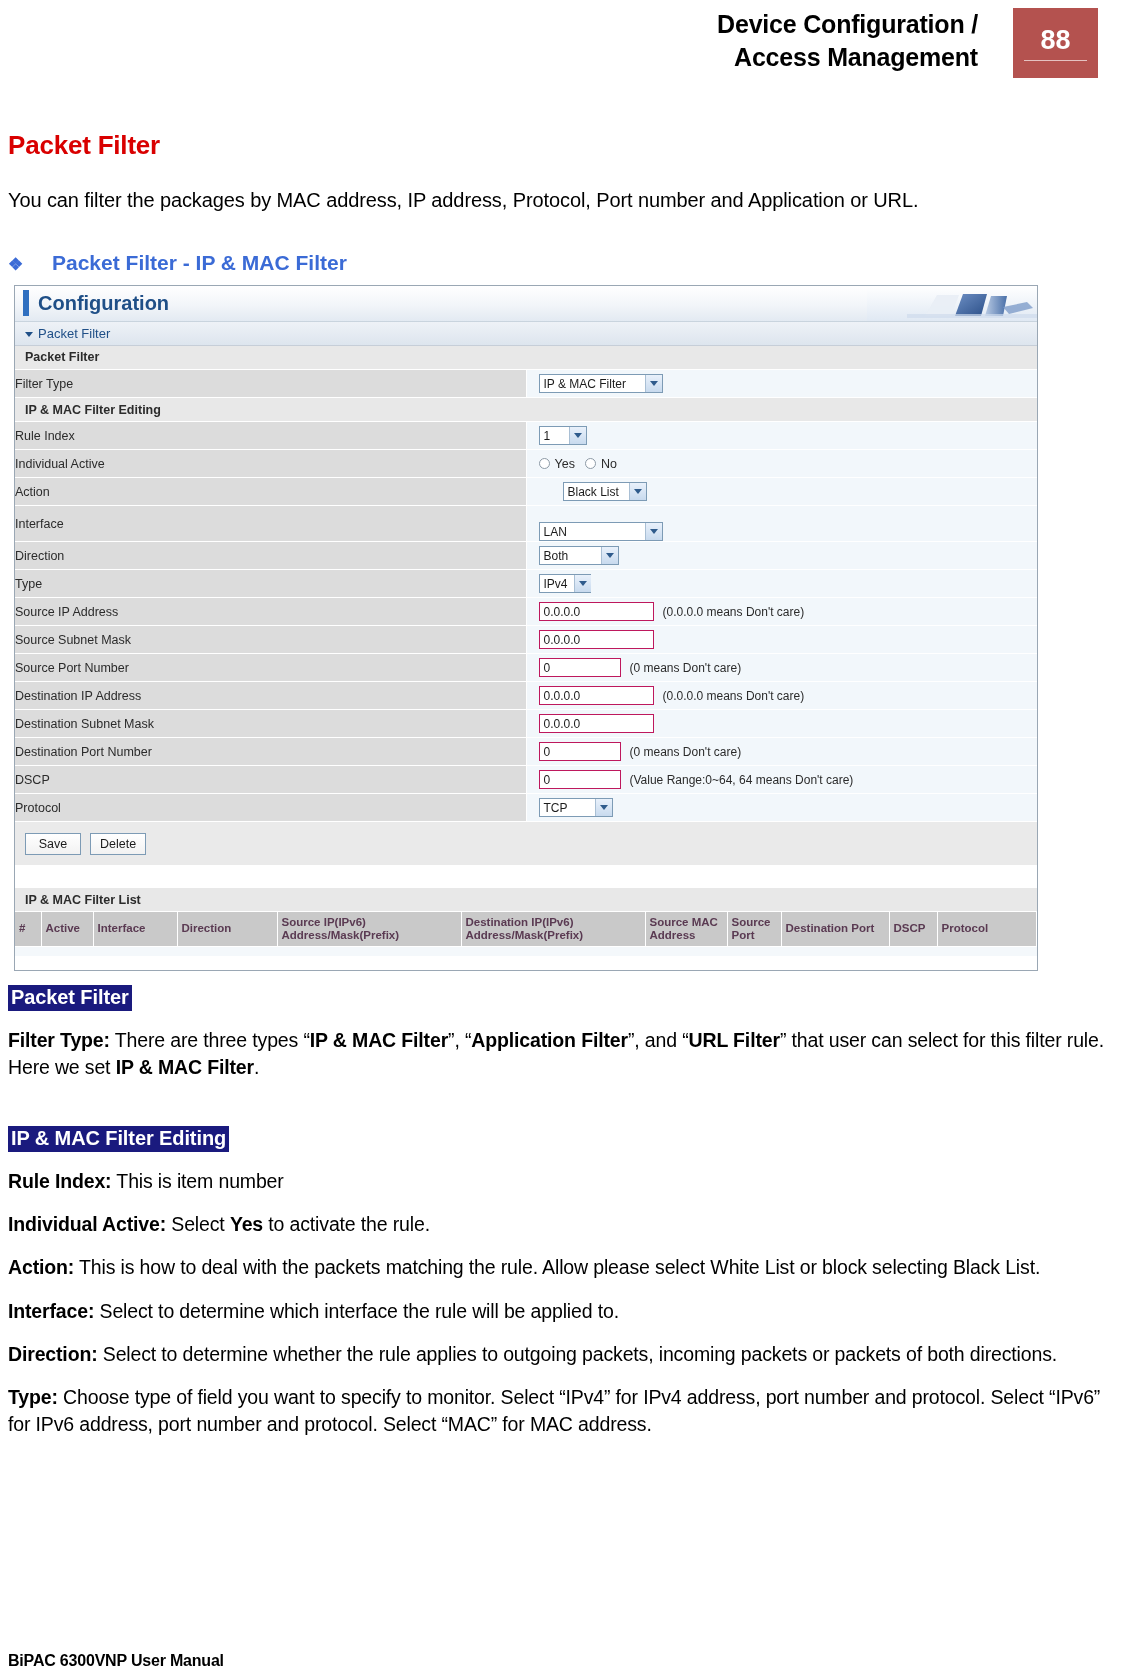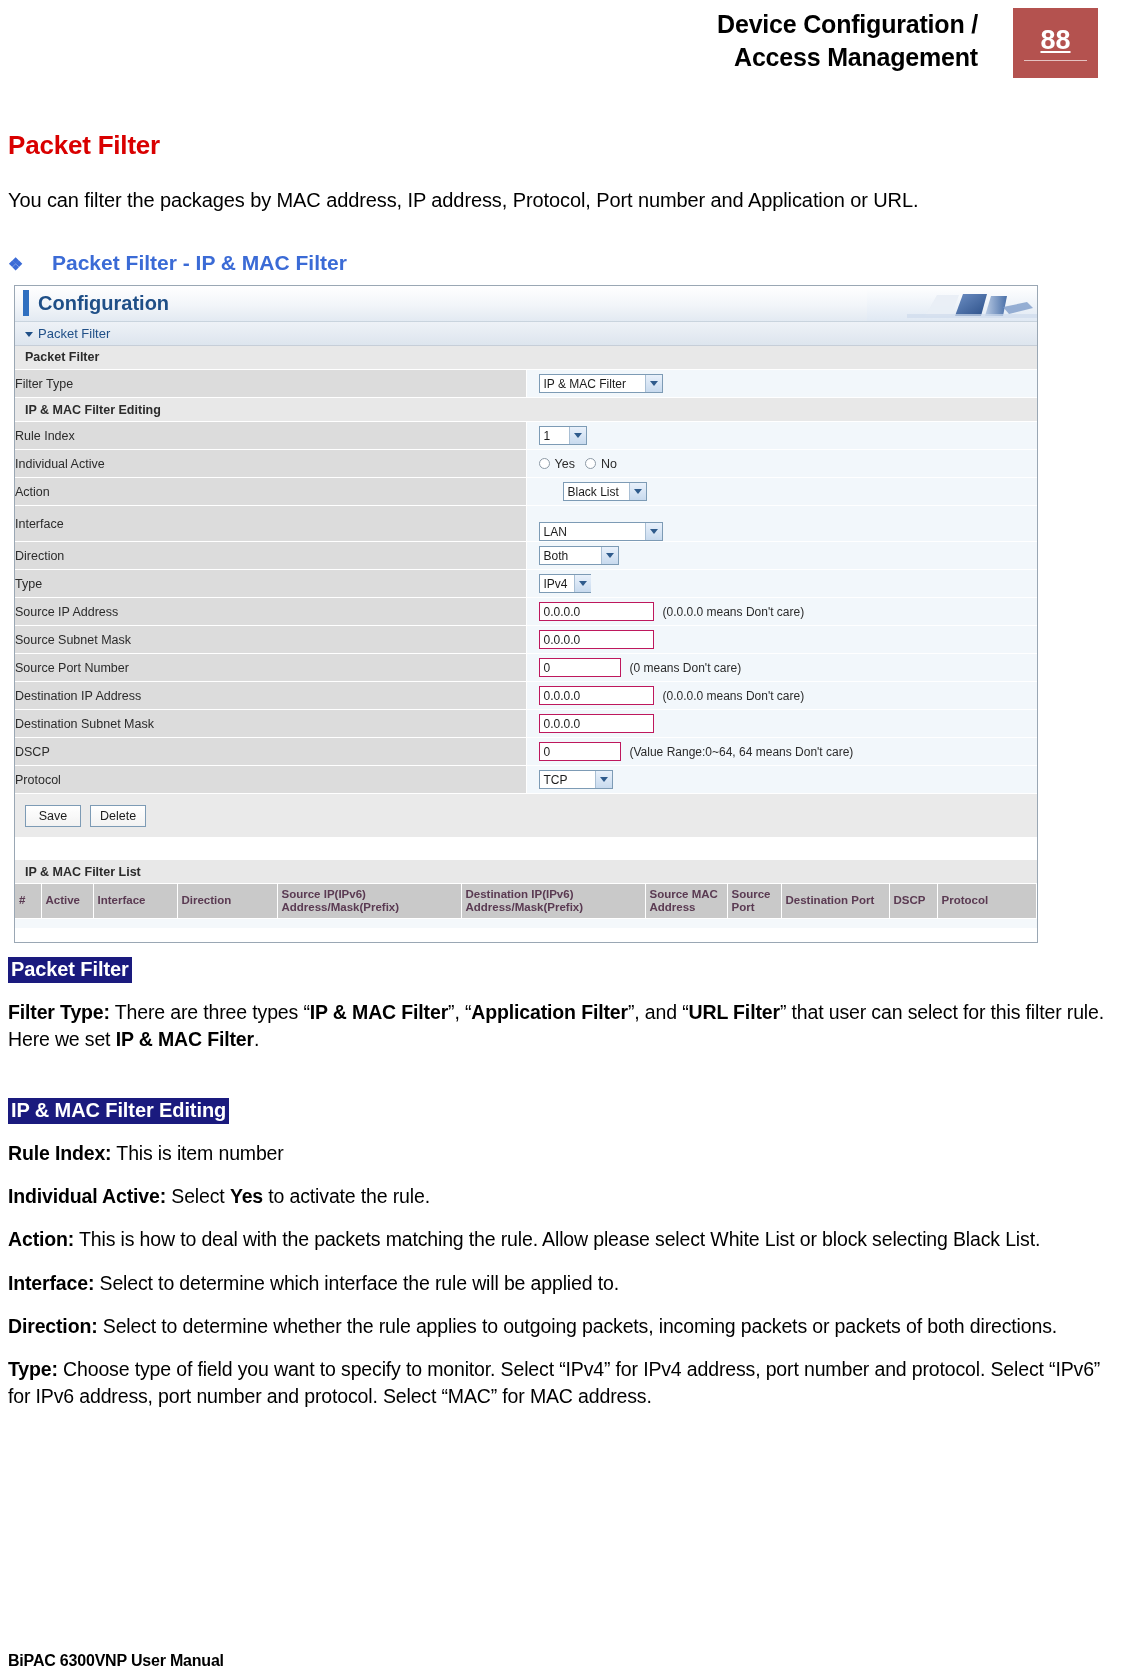--- a/index.html
+++ b/index.html
@@ -41,21 +41,20 @@
     color: #ffffff;
     font-size: 27px;
     font-weight: bold;
     display: flex;
     align-items: center;
     justify-content: center;
   }
   .hdr-pagebox .num {
     position: relative;
     padding-bottom: 5px;
-    text-decoration: underline;
   }
   .hdr-pagebox .num::after {
     content: "";
     position: absolute;
     left: -16px; right: -16px; bottom: 0;
     border-bottom: 1px solid rgba(255,255,255,0.65);
   }
 
   
   .content { padding: 0 22px 0 8px; }
@@ -554,20 +553,29 @@
 
       <tr class="frow">
         <td class="lbl">Destination Subnet Mask</td>
         <td class="val">
           <div class="valwrap">
             <span class="txtbox w-ip">0.0.0.0</span>
           </div>
         </td>
       </tr>
 
+      <tr class="frow">
+        <td class="lbl">Destination Port Number</td>
+        <td class="val">
+          <div class="valwrap">
+            <span class="txtbox w-port">0</span>
+            <span class="hint">(0 means Don't care)</span>
+          </div>
+        </td>
+      </tr>
 
       <tr class="frow">
         <td class="lbl">DSCP</td>
         <td class="val">
           <div class="valwrap">
             <span class="txtbox w-port">0</span>
             <span class="hint">(Value Range:0~64, 64 means Don't care)</span>
           </div>
         </td>
       </tr>

